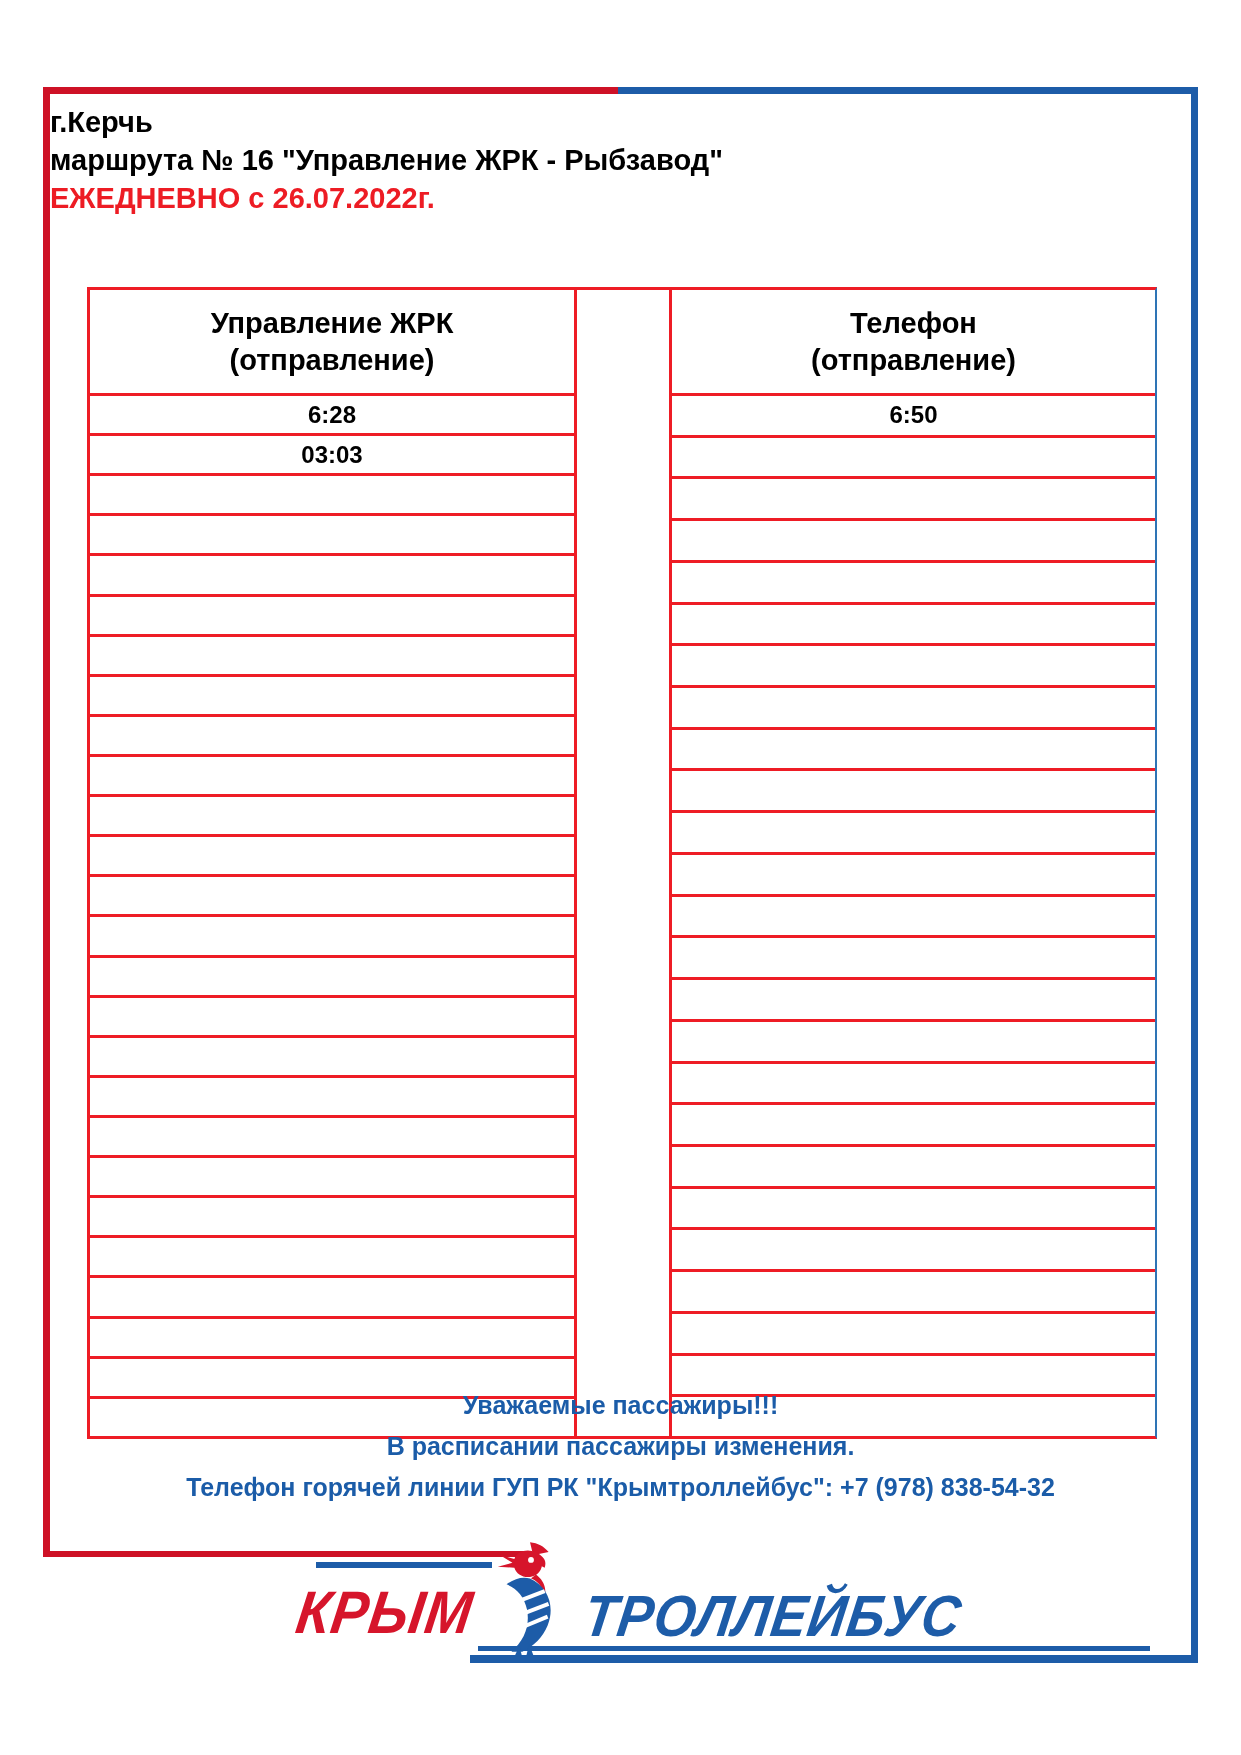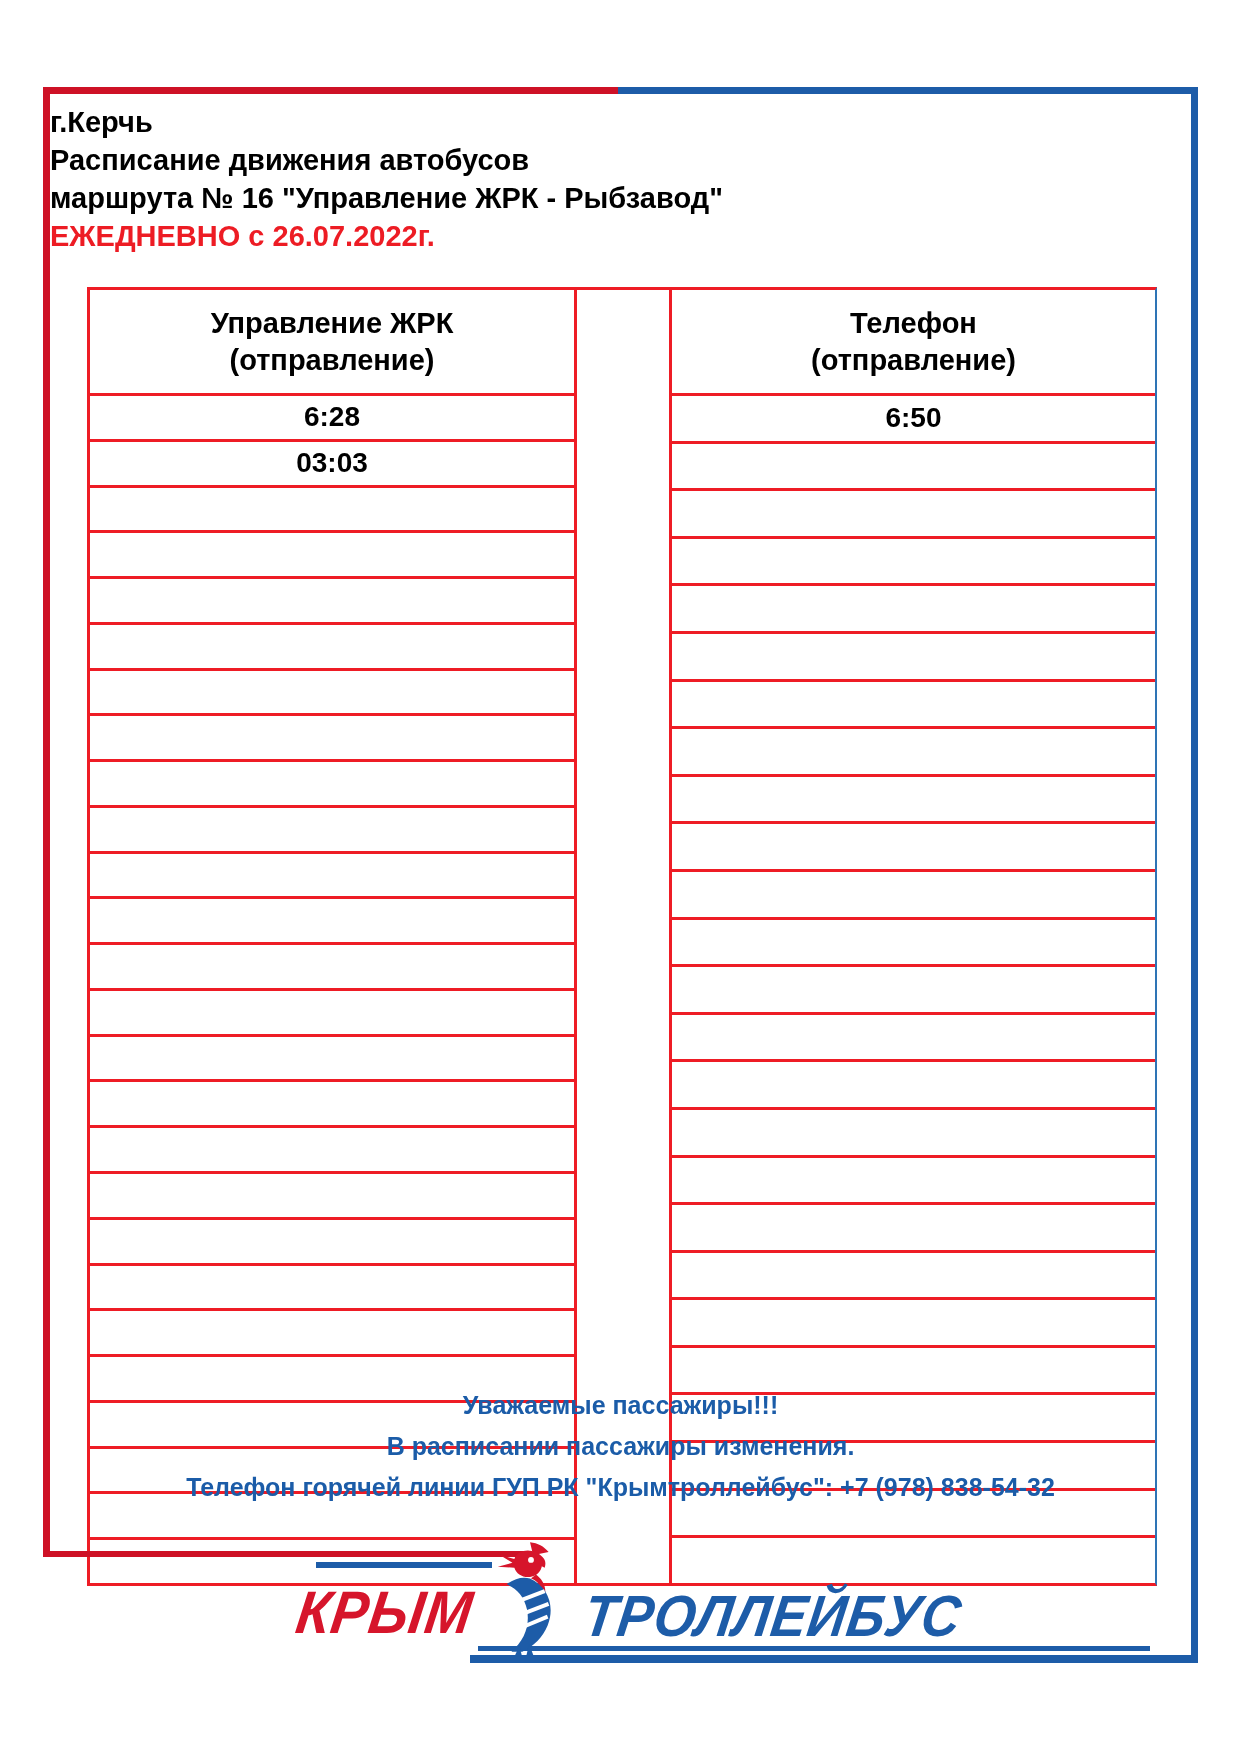--- a/index.html
+++ b/index.html
@@ -15,39 +15,39 @@
   .frame-blue-top  {left:618px;top:87px;width:580px;height:7px;background:var(--frame-blue,#1D5CA8);}
   .frame-red-left  {left:43px;top:87px;width:7px;height:1470px;background:var(--frame-red,#CE1126);}
   .frame-blue-right{left:1191px;top:87px;width:7px;height:1576px;background:var(--frame-blue,#1D5CA8);}
 
   
   .heading{left:50px;top:103px;width:1141px;text-align:left;font-size:29px;line-height:38px;}
   .heading .daily{color:var(--accent-red-text,#ED1C24);}
 
   
   .schedule{
-    left:87px;top:287px;width:1070px;height:1299px;box-sizing:border-box;
+    left:87px;top:287px;width:1070px;height:1152px;box-sizing:border-box;
     border:3px solid var(--table-border-red,#EE1C25);
     border-right:2px solid var(--table-border-blue,#2E74B5);
     display:flex;flex-direction:row;align-items:stretch;
   }
   .col{display:flex;flex-direction:column;box-sizing:border-box;}
   .col-left {width:487px;border-right:3px solid var(--table-border-red,#EE1C25);}
   .col-mid  {width:95px;border-right:3px solid var(--table-border-red,#EE1C25);}
   .col-right{flex:1;}
   .th{
     height:106px;box-sizing:border-box;border-bottom:3px solid var(--table-border-red,#EE1C25);
     display:flex;flex-direction:column;justify-content:center;align-items:center;
     font-size:29px;line-height:37px;text-align:center;
   }
   .rows{flex:1;display:flex;flex-direction:column;}
   .row{
     flex:1;box-sizing:border-box;border-bottom:3px solid var(--table-border-red,#EE1C25);
     display:flex;align-items:center;justify-content:center;
-    font-size:28px;
+    font-size:24px;
   }
   .row:last-child{border-bottom:none;}
 
   
   .notice{
     left:50px;top:1385px;width:1141px;text-align:center;
     color:var(--notice-blue,#1B5CA8);font-size:25px;line-height:41px;
   }
 
   
@@ -69,21 +69,20 @@
 </head>
 <body>
 
 <div class="abs frame-red-top"></div>
 <div class="abs frame-blue-top"></div>
 <div class="abs frame-red-left"></div>
 <div class="abs frame-blue-right"></div>
 
 <div class="abs heading">
   <div>г.Керчь</div>
-  <div>Расписание движения автобусов</div>
   <div>маршрута № 16 "Управление ЖРК - Рыбзавод"</div>
   <div class="daily">ЕЖЕДНЕВНО с 26.07.2022г.</div>
 </div>
 
 <div class="abs schedule">
   <div class="col col-left">
     <div class="th">
       <div>Управление ЖРК</div>
       <div>(отправление)</div>
     </div>

